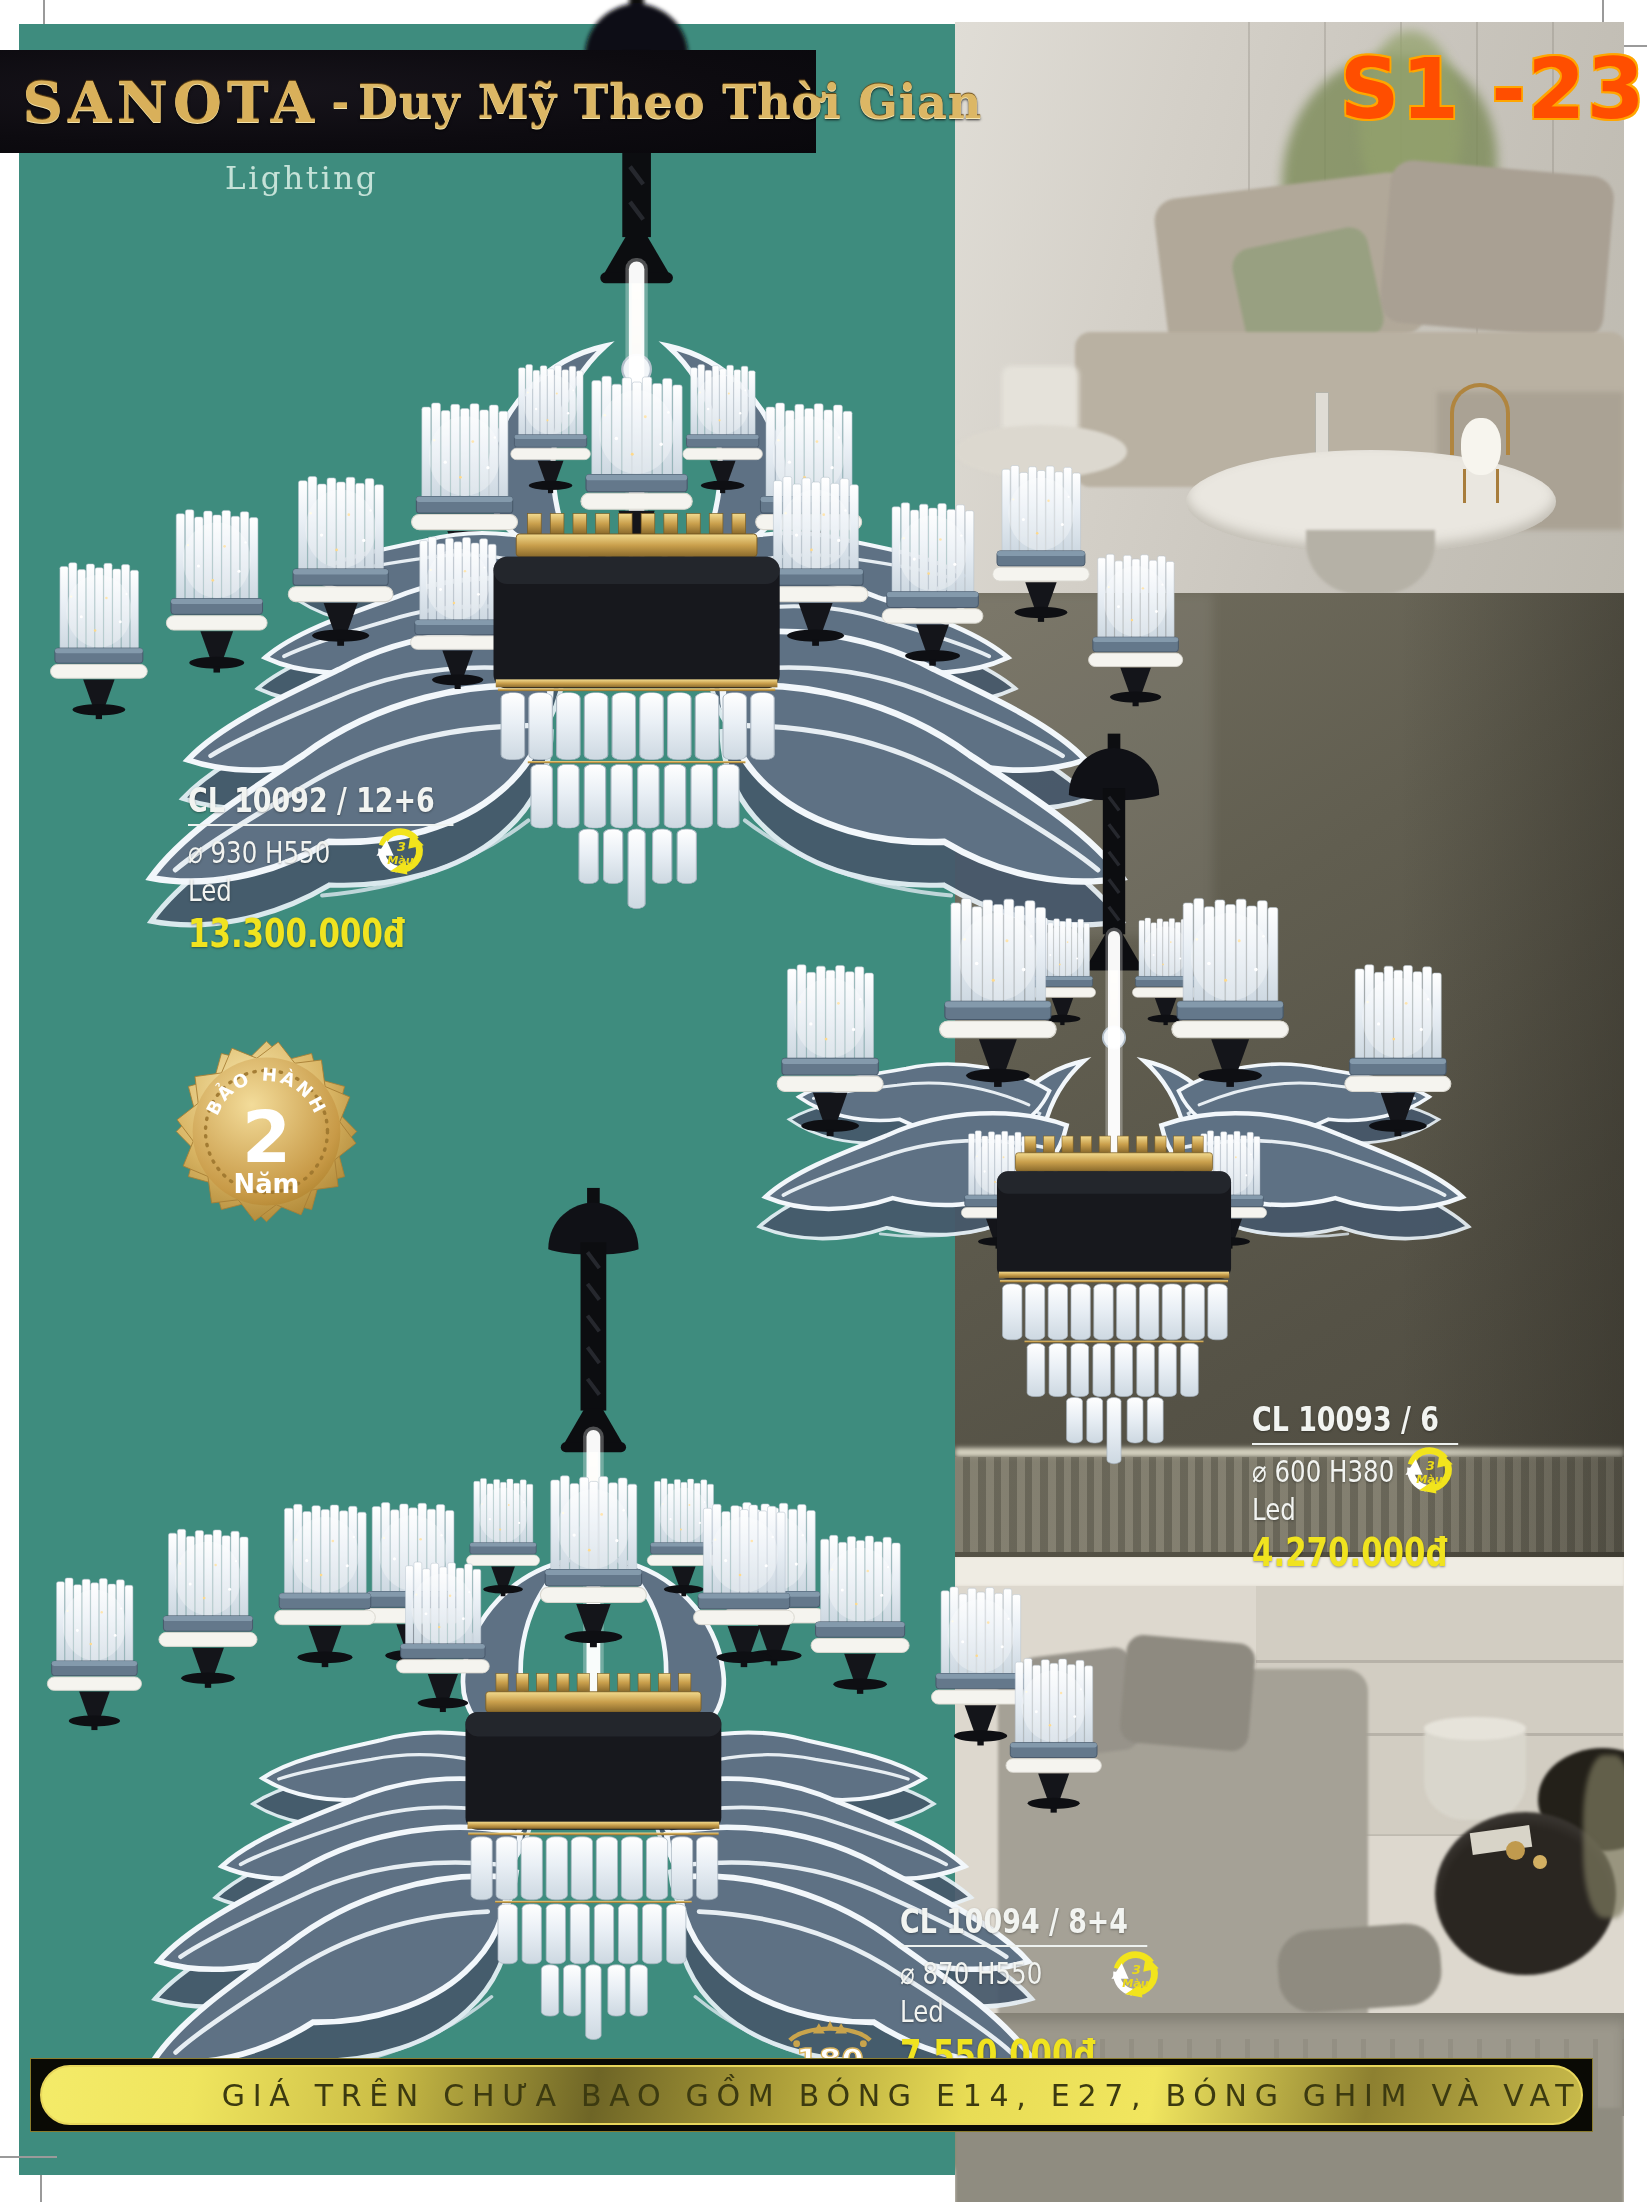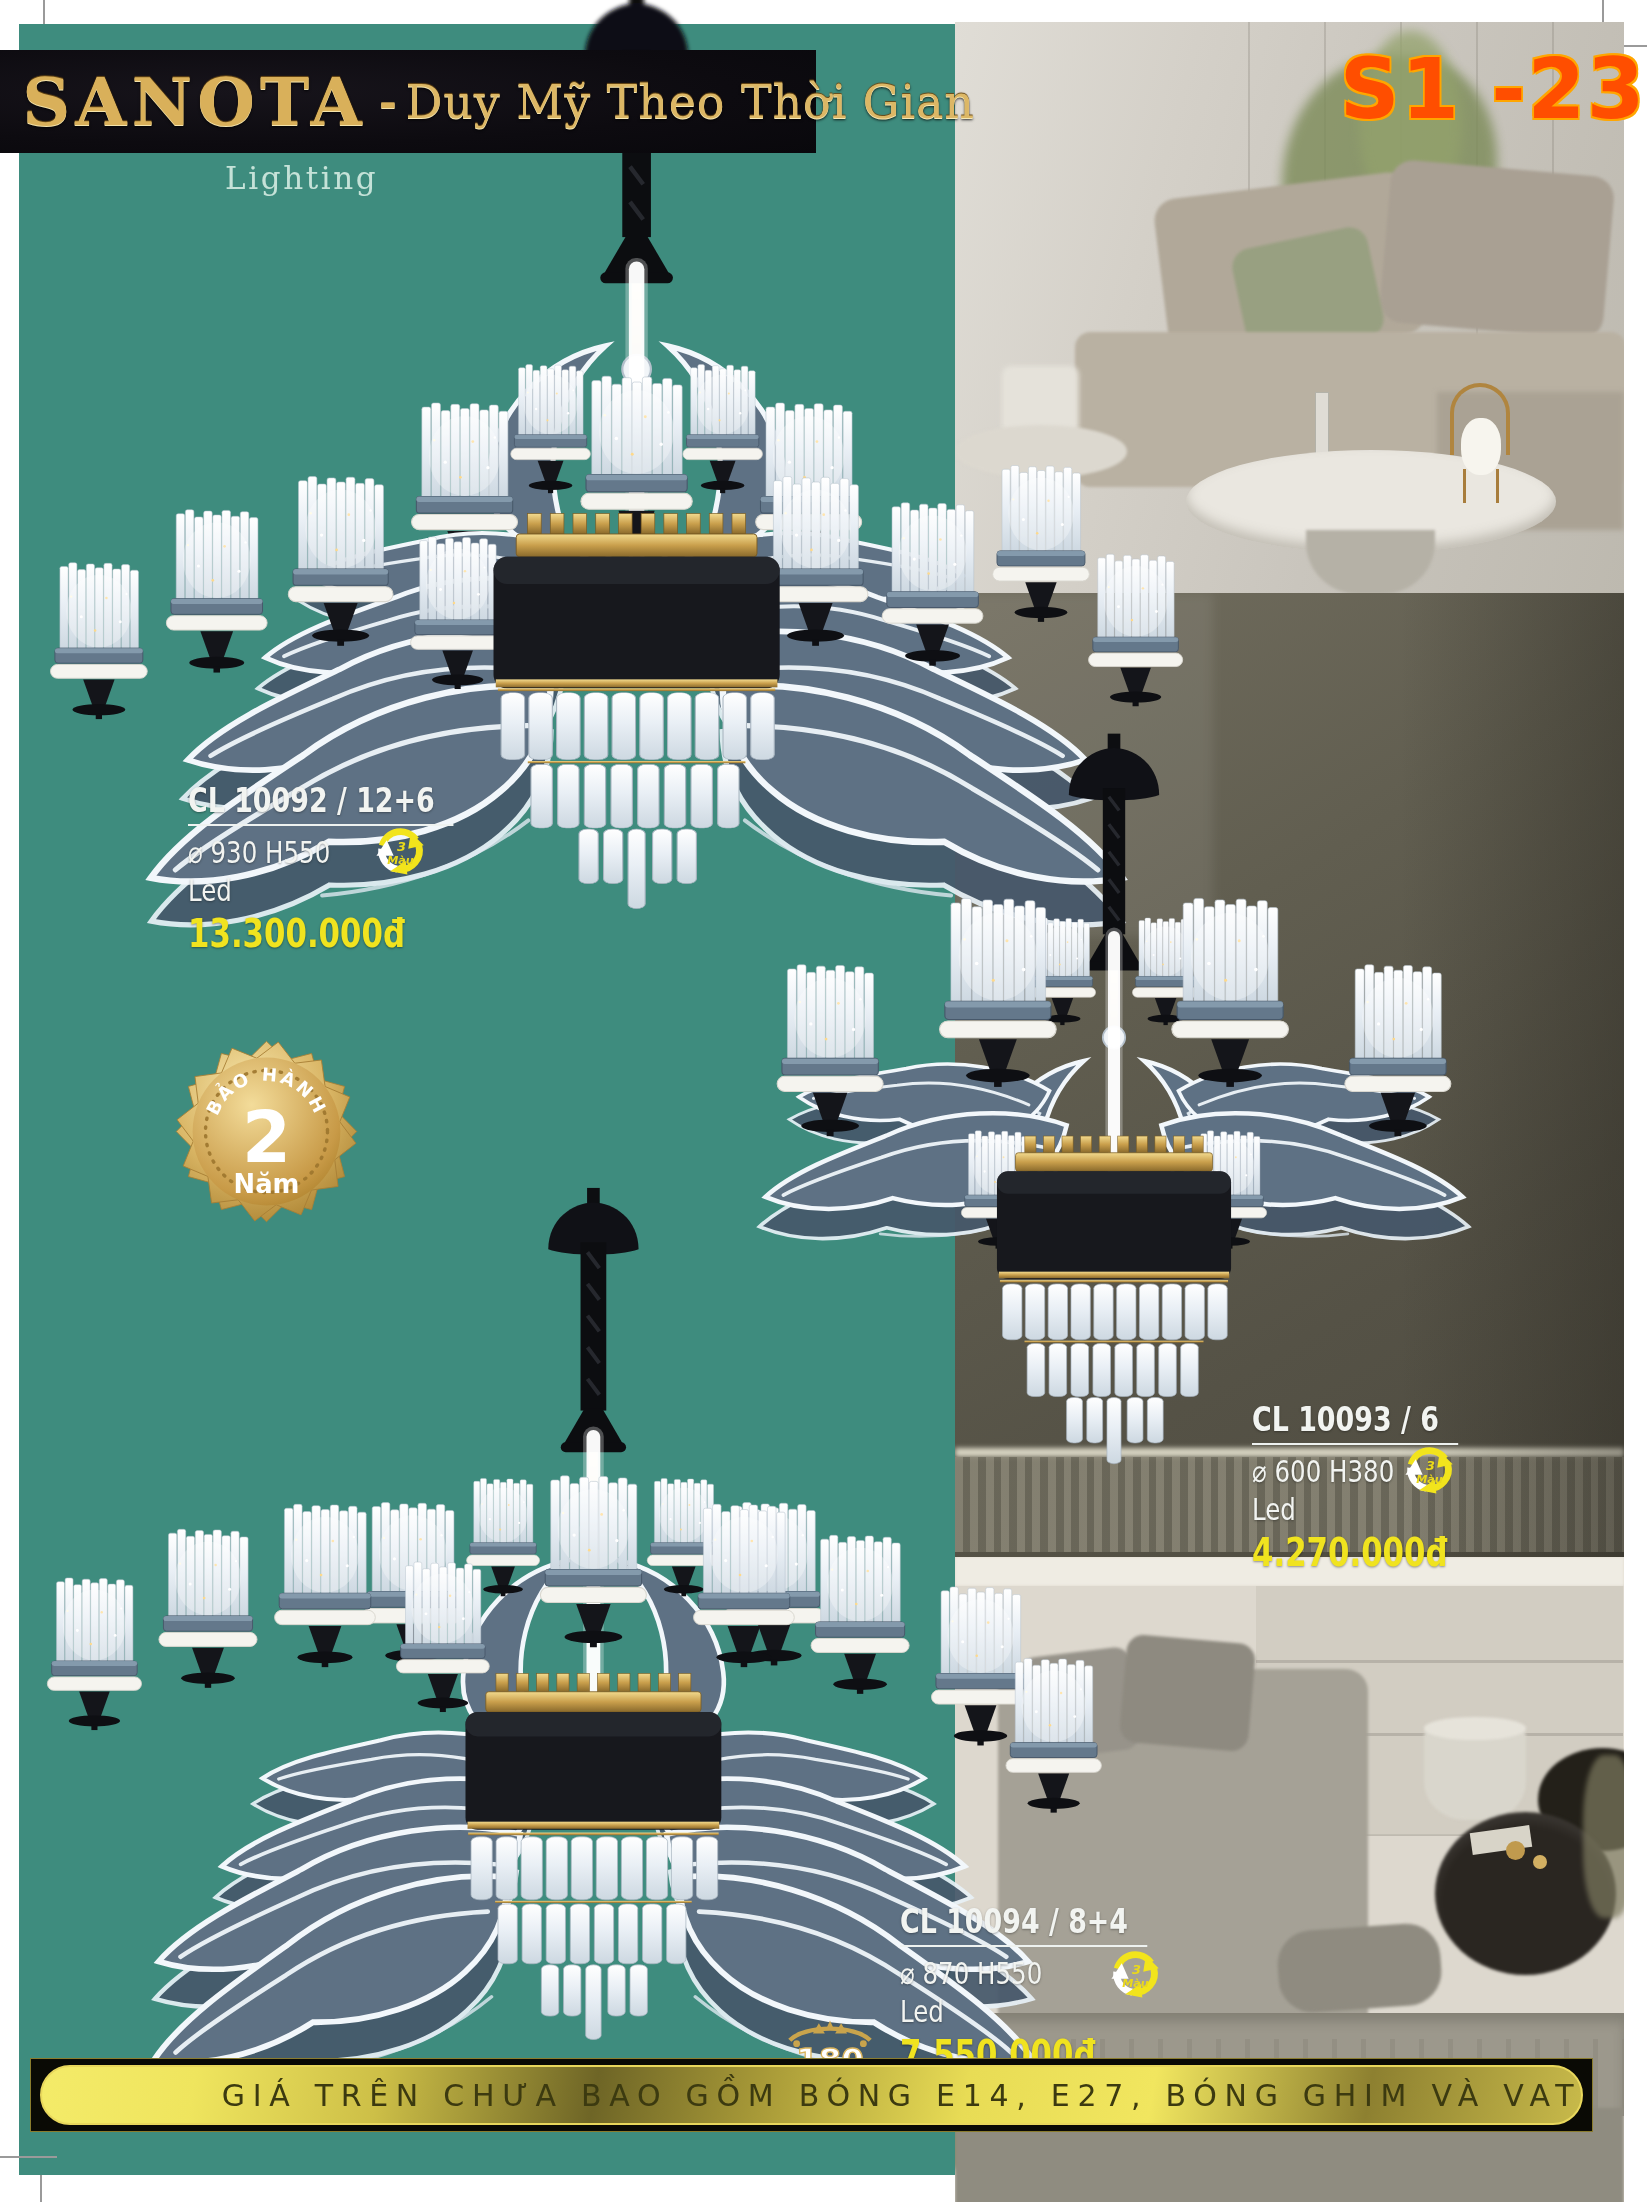--- a/index.html
+++ b/index.html
@@ -76,25 +76,25 @@
   svg.chan{position:absolute;z-index:3;overflow:visible;}
   #chan1{left:17px;top:0;}
   #chan2{left:714px;top:721px;}
   #chan3{left:17px;top:1189px;}
 
   
   .brand-banner{position:absolute;left:0;top:50px;width:816px;height:103px;z-index:7;
      background:radial-gradient(ellipse at 30% 40%, #17141b 0%, #0d0b10 60%, #09080c 100%);
      display:flex;align-items:center;padding-left:22.4px;white-space:nowrap;}
   .brand-banner .brand{font-family:"DejaVu Serif","Liberation Serif",serif;font-weight:700;
-     font-size:66px;letter-spacing:5.2px;color:#d9b05a;
+     font-size:56px;letter-spacing:5.2px;color:#d9b05a;
      text-shadow:0 0.9px 0 #f4e3ab,0 -0.9px 0.9px #6b4b16,0 1.7px 2.6px rgba(0,0,0,.8);}
   .brand-banner .sep{font-family:"DejaVu Serif",serif;font-weight:700;font-size:43px;color:#d9b05a;margin:0 8.6px 0 12px;
      text-shadow:0 0.9px 0 #f4e3ab;}
-  .brand-banner .tagline{font-family:"DejaVu Serif","Liberation Serif",serif;font-weight:400;
+  .brand-banner .tagline{font-family:"DejaVu Serif","Liberation Serif",serif;font-weight:700;
      font-size:46px;letter-spacing:0.9px;color:#dcb765;
      text-shadow:0 0.9px 0 #f6e8b4,0 -0.9px 0.9px #6b4b16,0 1.7px 2.6px rgba(0,0,0,.8);}
   .lighting-sub{position:absolute;left:225px;top:160px;z-index:6;
      font-family:"DejaVu Serif","Liberation Serif",serif;font-size:31px;letter-spacing:2.6px;color:#c5e2d8;}
 
   
   .page-code{position:absolute;right:1.7px;top:48px;width:361px;z-index:6;text-align:right;
      font-size:83px;font-weight:800;line-height:1;color:#ff4e00;letter-spacing:1.7px;
      text-shadow:1.7px 1.7px 0 #ffa600,-1.7px -1.7px 0 #ffa600,1.7px -1.7px 0 #ffa600,-1.7px 1.7px 0 #ffa600;}
 

